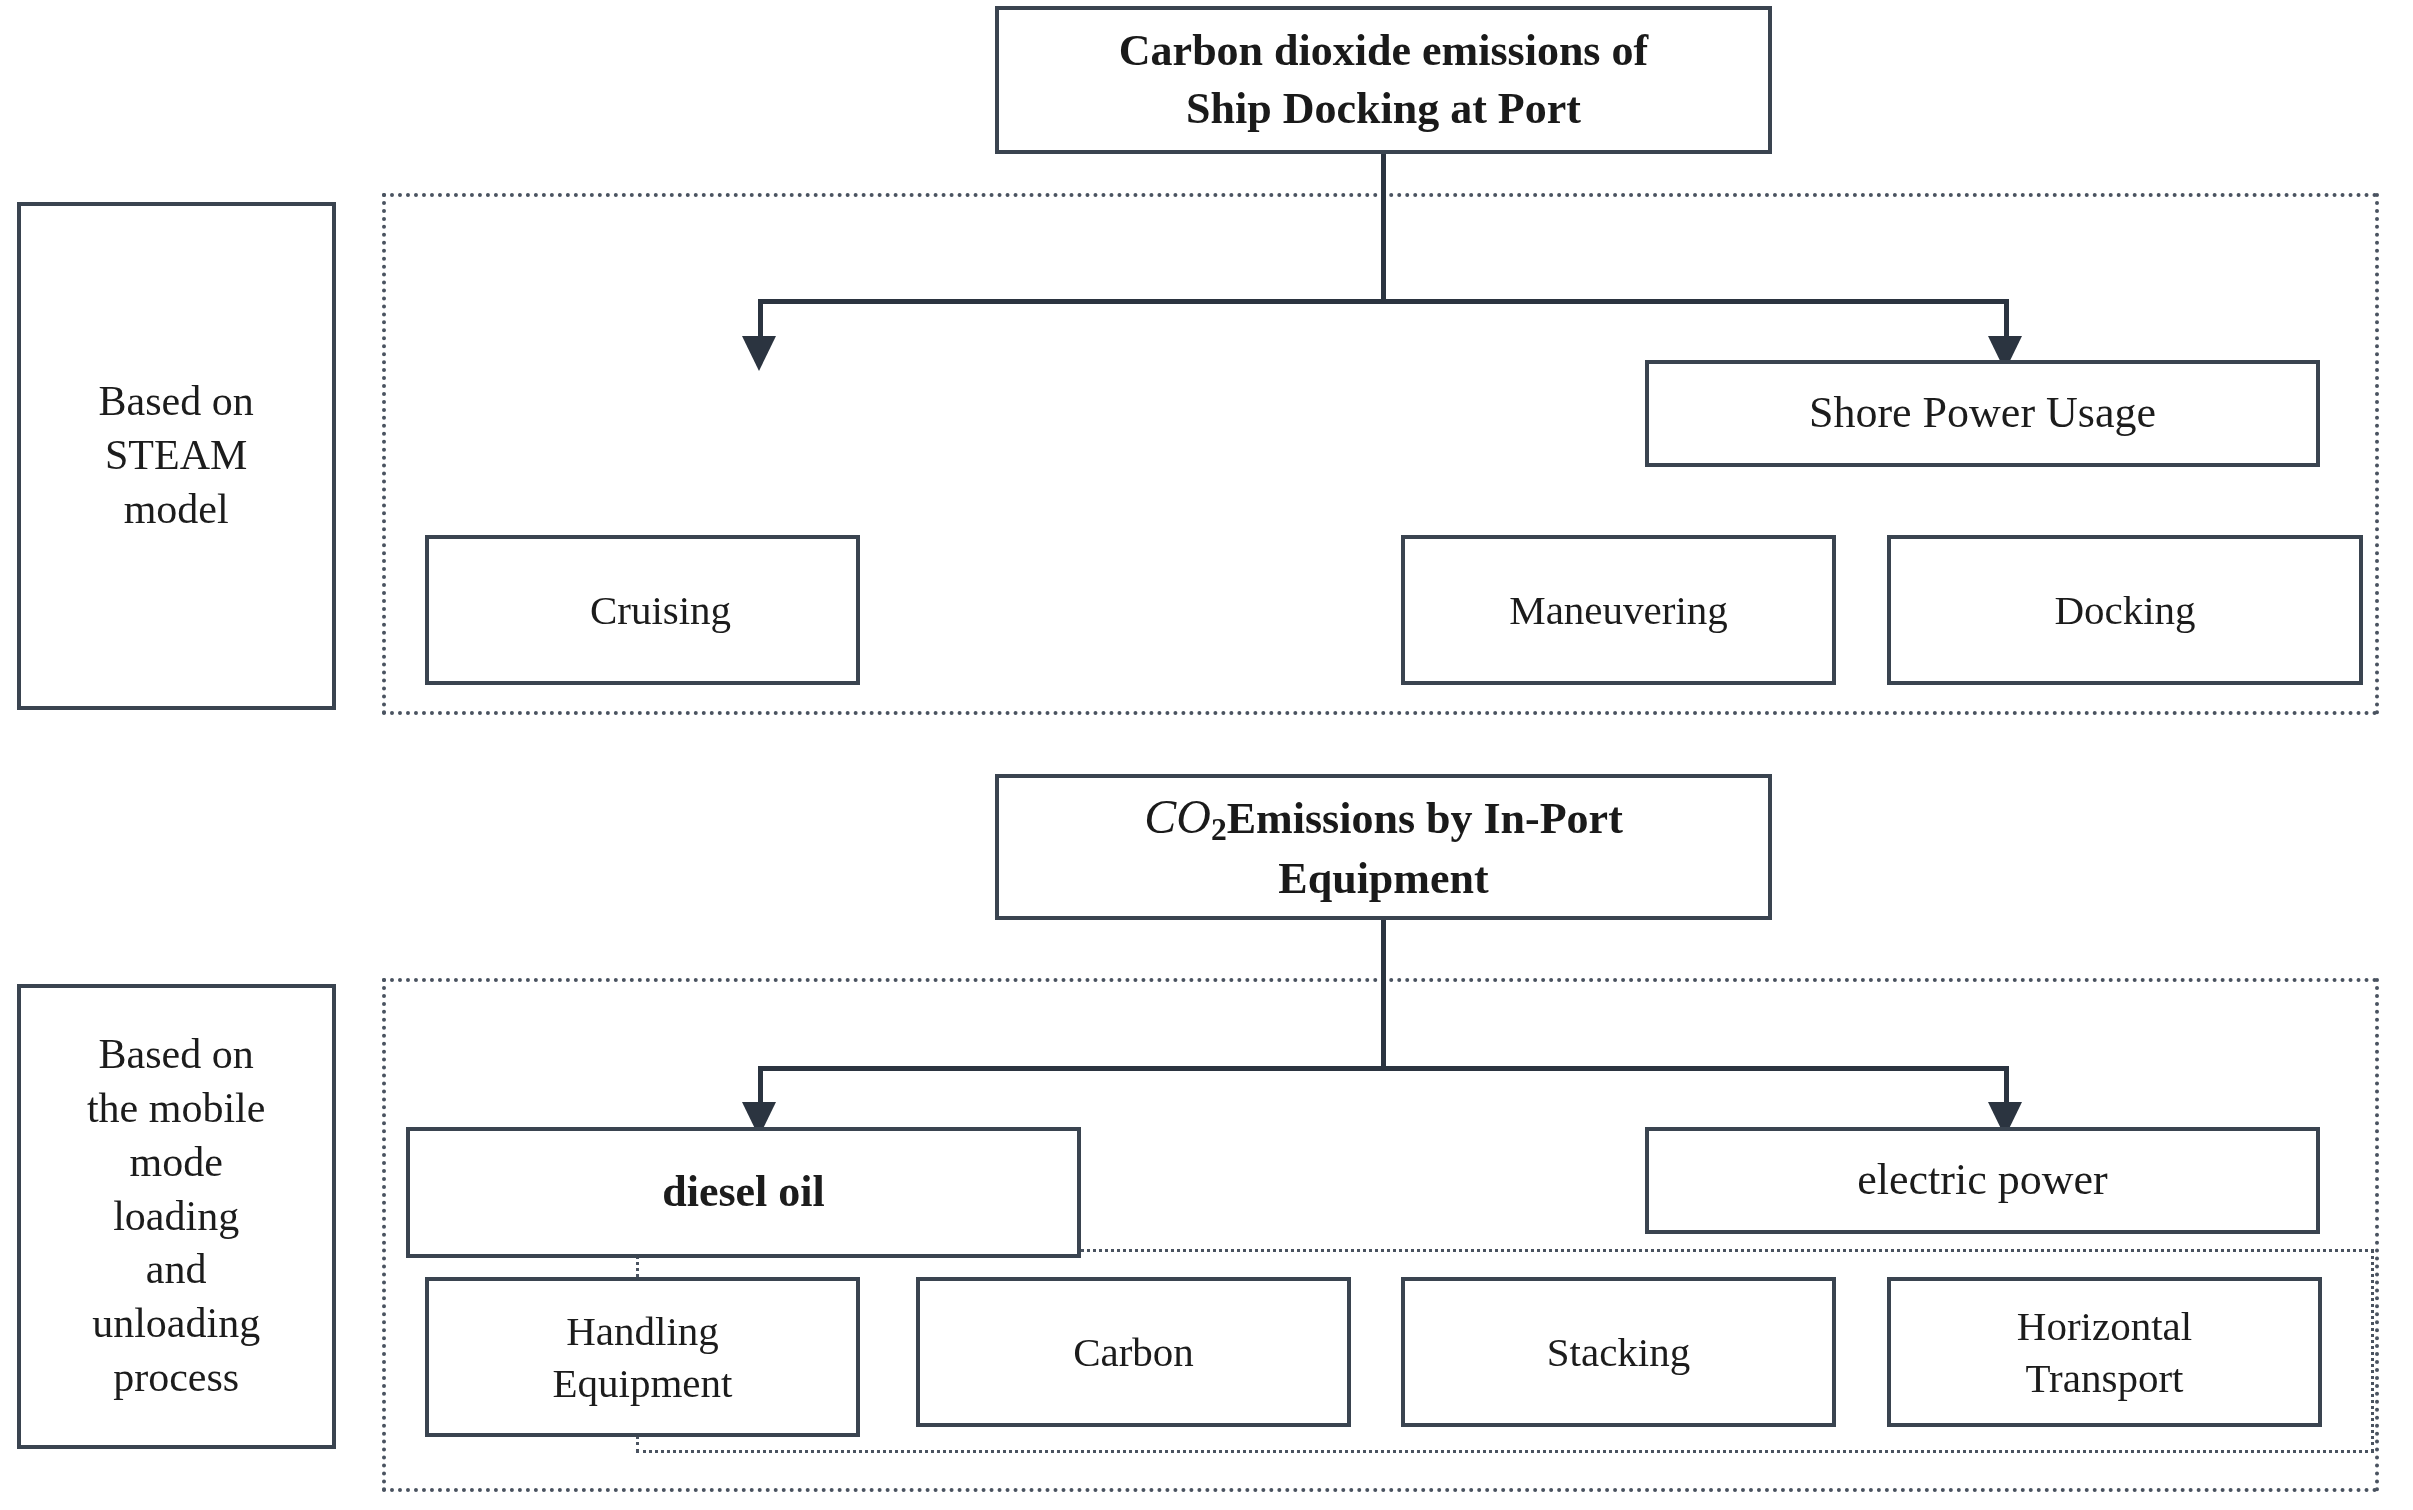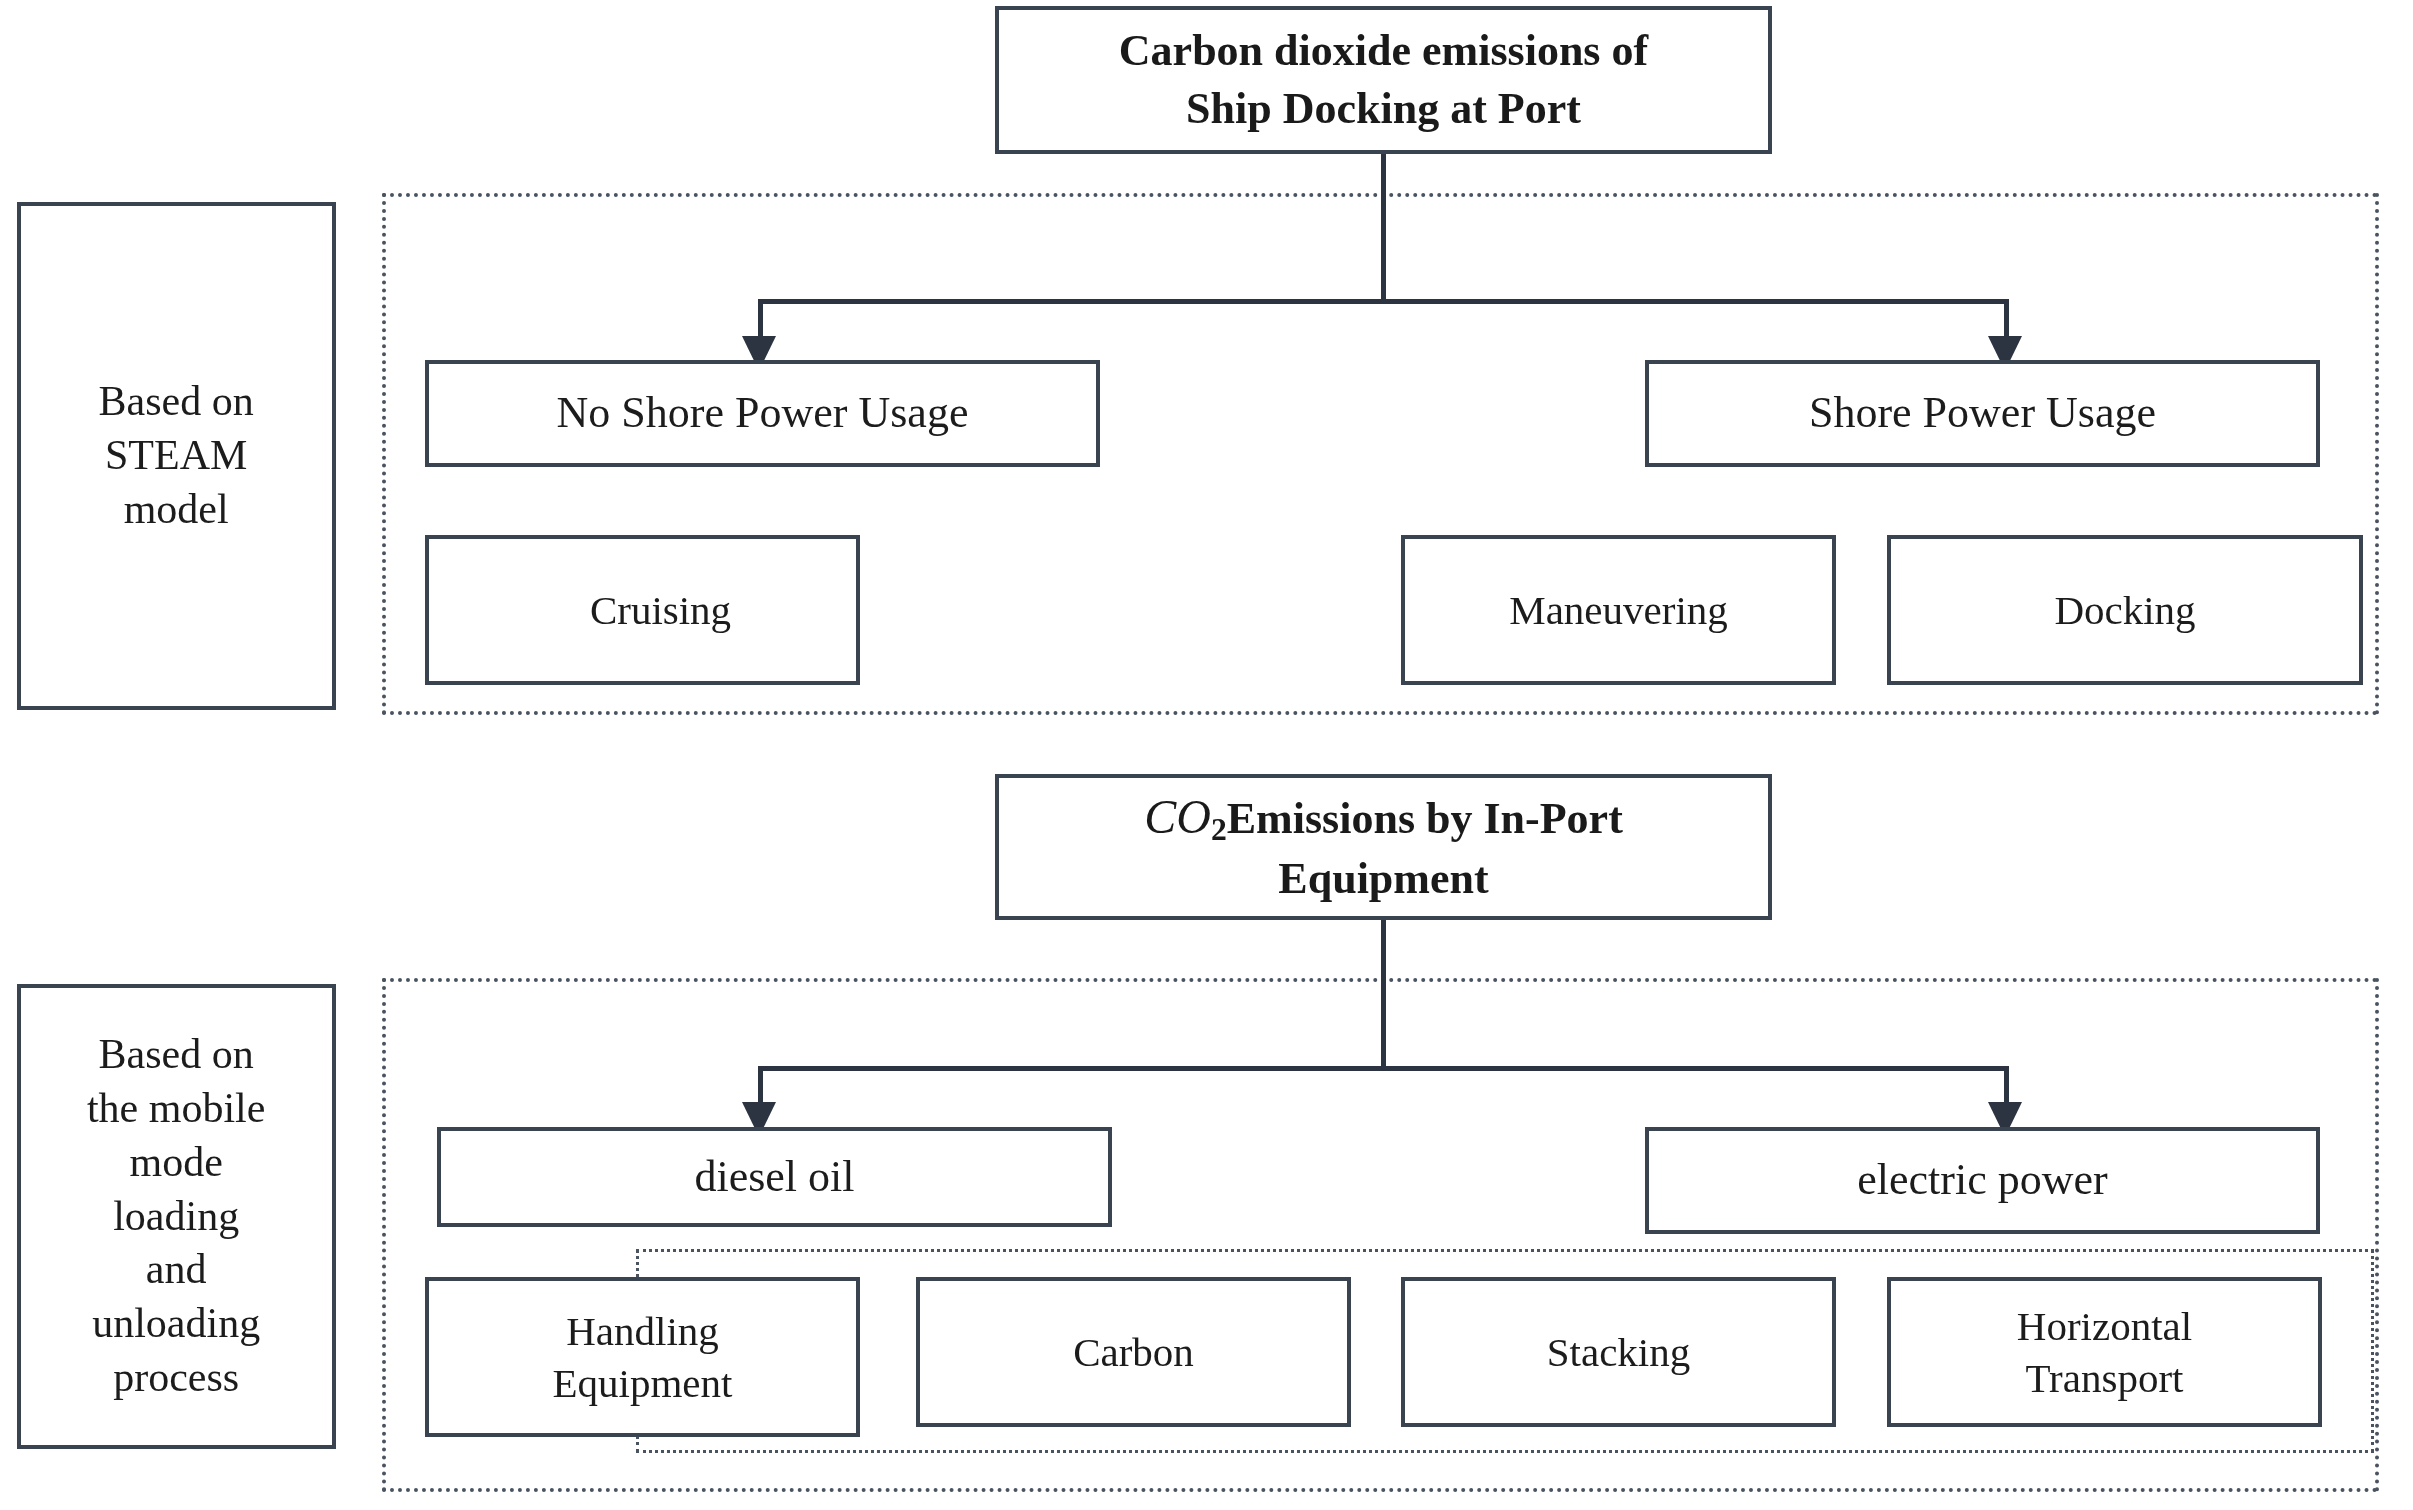--- a/index.html
+++ b/index.html
@@ -110,23 +110,20 @@
 
   <div class="dotted-frame" style="left:382px; top:193px; width:1997px; height:522px;"></div>
 
   <div class="line-v" style="left:1381px; top:154px; height:148px;"></div>
   <div class="line-h" style="left:760px; top:299px; width:1248px;"></div>
   <div class="line-v" style="left:758px; top:299px; height:43px;"></div>
   <div class="line-v" style="left:2004px; top:299px; height:43px;"></div>
   <div class="arrow-head" style="left:742px; top:336px;"></div>
   <div class="arrow-head" style="left:1988px; top:336px;"></div>
 
-  <div class="box level1-box" style="left:425px; top:360px; width:675px; height:107px;">
-    <span class="txt">No Shore Power Usage</span>
-  </div>
   <div class="box level1-box" style="left:1645px; top:360px; width:675px; height:107px;">
     <span class="txt">Shore Power Usage</span>
   </div>
 
   <div class="box leaf-box" style="left:425px; top:535px; width:435px; height:150px;padding-left:36px;">
     <span class="txt">Cruising</span>
   </div>
   <div class="box leaf-box" style="left:1401px; top:535px; width:435px; height:150px;">
     <span class="txt">Maneuvering</span>
   </div>
@@ -158,21 +155,21 @@
 
   <div class="dotted-frame inner" style="left:636px; top:1249px; width:1738px; height:204px;"></div>
 
   <div class="line-v" style="left:1381px; top:920px; height:148px;"></div>
   <div class="line-h" style="left:760px; top:1066px; width:1248px;"></div>
   <div class="line-v" style="left:758px; top:1066px; height:43px;"></div>
   <div class="line-v" style="left:2004px; top:1066px; height:43px;"></div>
   <div class="arrow-head" style="left:742px; top:1102px;"></div>
   <div class="arrow-head" style="left:1988px; top:1102px;"></div>
 
-  <div class="box level1-box" style="left:437px; top:1127px; width:675px; height:100px;">
+  <div class="box level1-box" style="left:406px; top:1127px; width:675px; height:131px;font-weight:bold;">
     <span class="txt">diesel oil</span>
   </div>
   <div class="box level1-box" style="left:1645px; top:1127px; width:675px; height:107px;">
     <span class="txt">electric power</span>
   </div>
 
   <div class="box leaf-box" style="left:425px; top:1277px; width:435px; height:160px;">
     <span class="txt">Handling
 Equipment</span>
   </div>

